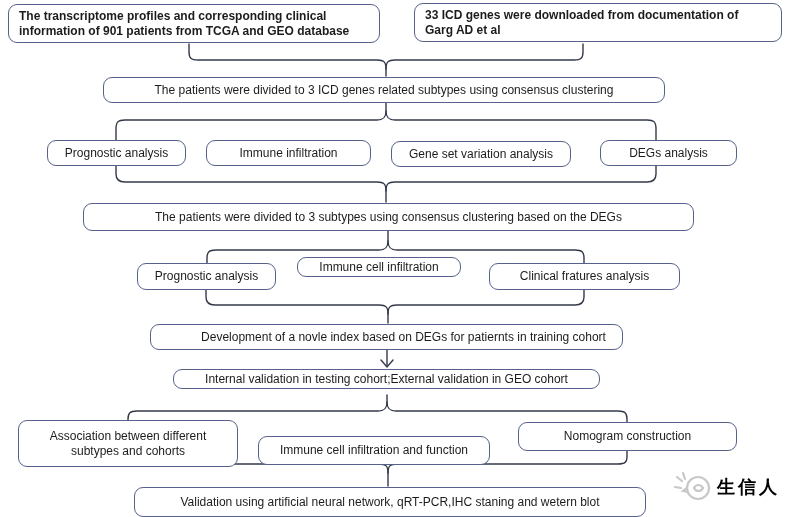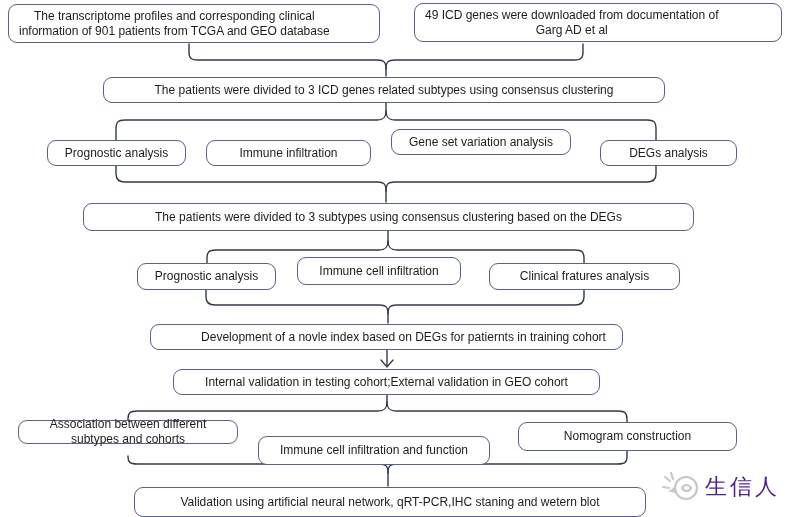--- a/index.html
+++ b/index.html
@@ -19,33 +19,33 @@
     border-radius:9px;
     color:#1c1c1c;
     font-size:12px;
     line-height:1.25;
     display:flex;
     align-items:center;
     justify-content:center;
     text-align:center;
     padding:1px 6px;
   }
-  .node.left{justify-content:flex-start;text-align:center;padding:2px 10px;}
+  .node.left{justify-content:flex-start;text-align:left;padding:2px 10px;font-weight:bold;}
   .prewrap{white-space:pre-line;}
   #watermark{
     position:absolute;
     right:6px;bottom:10px;
     display:flex;align-items:center;
     color:#c5c5c5;
   }
   #watermark .wm-text{
-    font-size:22px;
+    font-size:18px;
     letter-spacing:3px;
-    font-weight:normal;
-    color:#4c1d95;
+    font-weight:bold;
+    color:#000000;
   }
 </style>
 </head>
 <body>
 
 <div id="stage">
 
   <svg id="connectors" viewBox="0 0 786 517" xmlns="http://www.w3.org/2000/svg" fill="none" stroke="#34394a" stroke-width="1.4" stroke-linecap="round">
     <path d="M189,44 L189,52 C189,58 191,60 198,60 L377,60 C384,60 386,62 386,69 L386,76"></path>
     <path d="M583,44 L583,52 C583,58 581,60 574,60 L395,60 C388,60 386,62 386,69"></path>
@@ -60,41 +60,41 @@
     <path d="M387,350 L387,366"></path>
     <path d="M381,360 L387,367 L393,360"></path>
     <path d="M387,395 L387,402 C387,408 385,411 378,411 L137,411 C130,411 128,413 128,419 L128,421"></path>
     <path d="M387,402 C387,408 389,411 396,411 L618,411 C625,411 627,413 627,419 L627,422"></path>
     <path d="M128,456 L128,457 C128,462 130,464 137,464 L379,464 C386,464 388,466 388,473 L388,486"></path>
     <path d="M627,451 L627,457 C627,462 625,464 618,464 L397,464 C390,464 388,466 388,473"></path>
   </svg>
 
   <div class="node left prewrap" style="left:8px;top:4px;width:372px;height:39px;">The transcriptome profiles and corresponding clinical
 information of 901 patients from TCGA and GEO database</div>
-  <div class="node left prewrap" style="left:414px;top:3px;width:368px;height:39px;">49 ICD genes were downloaded from documentation of
+  <div class="node left prewrap" style="left:414px;top:3px;width:368px;height:39px;">33 ICD genes were downloaded from documentation of
 Garg AD et al</div>
 
   <div class="node" style="left:103px;top:77px;width:562px;height:26px;">The patients were divided to 3 ICD genes related subtypes using consensus clustering</div>
 
   <div class="node" style="left:47px;top:140px;width:139px;height:26px;">Prognostic analysis</div>
   <div class="node" style="left:206px;top:140px;width:165px;height:26px;">Immune infiltration</div>
-  <div class="node" style="left:391px;top:129px;width:180px;height:26px;">Gene set variation analysis</div>
+  <div class="node" style="left:391px;top:141px;width:180px;height:26px;">Gene set variation analysis</div>
   <div class="node" style="left:587px;top:140px;width:137px;height:26px;margin-left:13px;">DEGs analysis</div>
 
   <div class="node" style="left:83px;top:203px;width:611px;height:28px;">The patients were divided to 3 subtypes using consensus clustering based on the DEGs</div>
 
   <div class="node" style="left:137px;top:263px;width:139px;height:27px;">Prognostic analysis</div>
-  <div class="node" style="left:297px;top:257px;width:164px;height:28px;">Immune cell infiltration</div>
+  <div class="node" style="left:297px;top:257px;width:164px;height:20px;">Immune cell infiltration</div>
   <div class="node" style="left:489px;top:263px;width:191px;height:27px;">Clinical fratures analysis</div>
 
   <div class="node" style="left:150px;top:324px;width:473px;height:26px;padding-left:40px;">Development of a novle index based on DEGs for patiernts in training cohort</div>
 
-  <div class="node" style="left:173px;top:369px;width:427px;height:26px;">Internal validation in testing cohort;External validation in GEO cohort</div>
+  <div class="node" style="left:173px;top:369px;width:427px;height:20px;">Internal validation in testing cohort;External validation in GEO cohort</div>
 
-  <div class="node prewrap" style="left:18px;top:420px;width:220px;height:24px;text-align:center;">Association between different
+  <div class="node prewrap" style="left:18px;top:420px;width:220px;height:47px;text-align:center;">Association between different
 subtypes and cohorts</div>
   <div class="node" style="left:258px;top:436px;width:232px;height:29px;">Immune cell infiltration and function</div>
   <div class="node" style="left:518px;top:422px;width:219px;height:29px;">Nomogram construction</div>
 
   <div class="node" style="left:134px;top:487px;width:512px;height:30px;">Validation using artificial neural network, qRT-PCR,IHC staning and wetern blot</div>
 
   <div id="watermark">
     <svg width="46" height="40" viewBox="0 0 46 40" fill="none" stroke="#c8c8c8" stroke-width="2.2" stroke-linecap="round">
       <path d="M6,10 L11,14"></path>
       <path d="M4,20 L10,21"></path>

